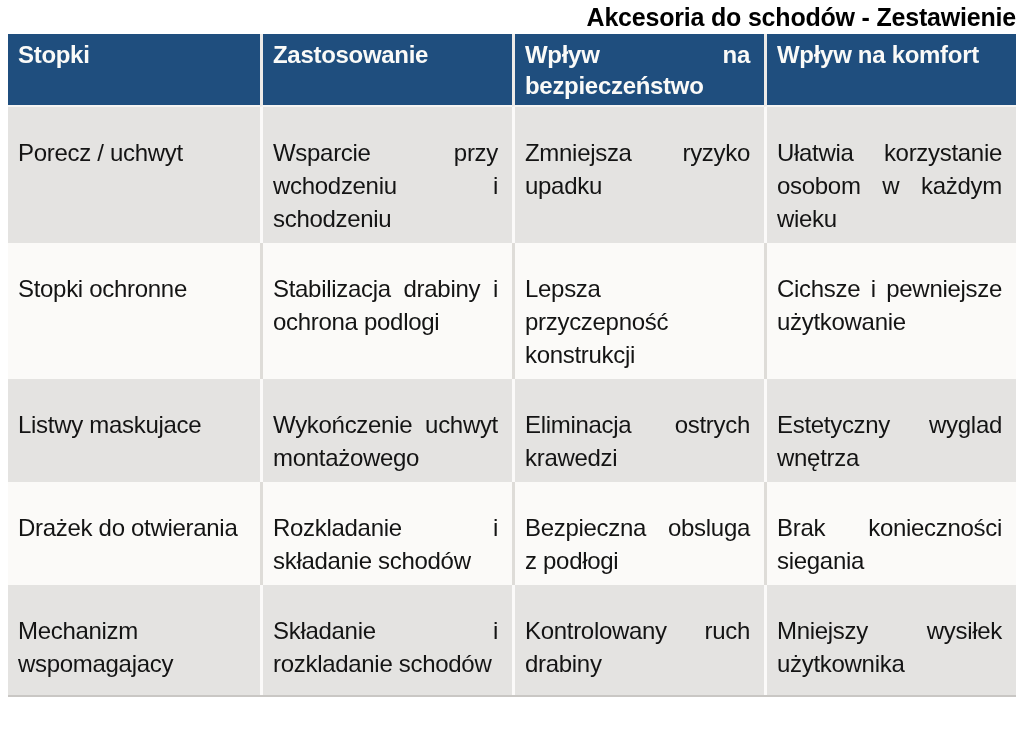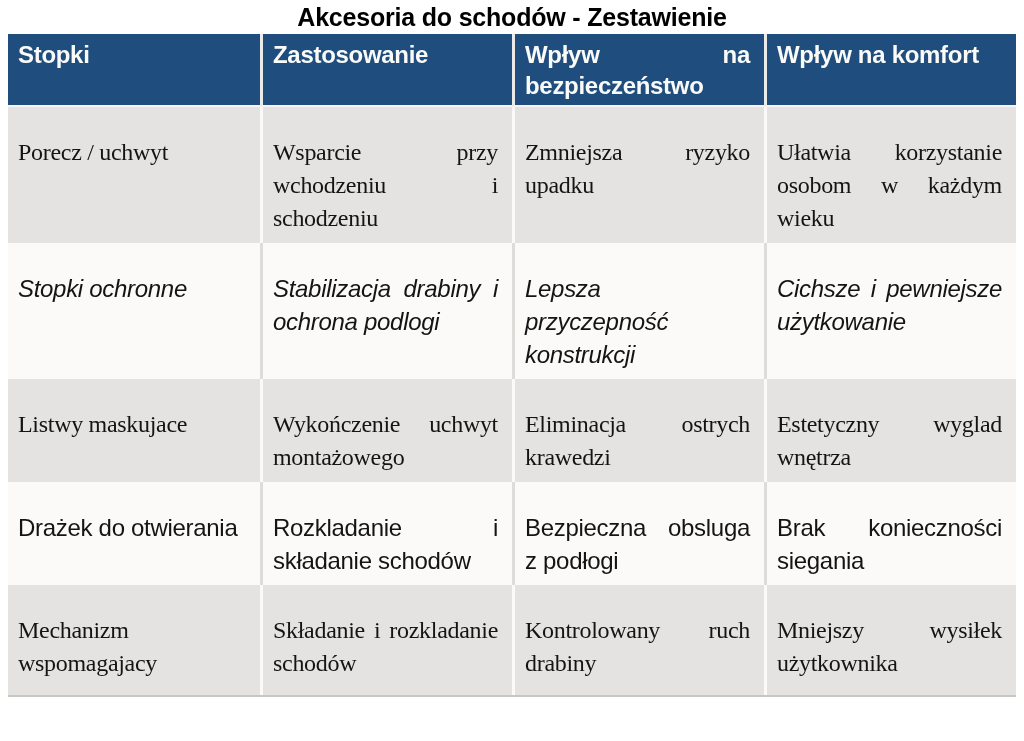--- a/index.html
+++ b/index.html
@@ -4,46 +4,46 @@
 <style>
   :root{
     --header-bg:#1F4E7E; --header-text:#FAFAF8;
     --row-alt-bg:#E4E3E1; --row-bg:#FBFAF8;
     --body-text:#141414; --title-text:#000000;
   }
   *{box-sizing:border-box;margin:0;padding:0;}
   html,body{width:1024px;background:#ffffff;font-family:"Liberation Sans",sans-serif;}
   .page{width:1024px;min-height:741px;background:#ffffff;padding:3px 8px 4px 8px;}
   .title{
-    text-align:center;font-size:25px;font-weight:bold;color:var(--title-text);
+    text-align:right;font-size:25px;font-weight:bold;color:var(--title-text);
     letter-spacing:-0.2px;margin:1px 0 3px 0;line-height:27px;
   }
   table.tbl{
     width:1008px;table-layout:fixed;border-collapse:separate;border-spacing:0;
     border-bottom:2px solid #c9c7c4;
   }
   col{width:25%;}
   th{
     background:var(--header-bg);color:var(--header-text);
     font-size:24px;font-weight:bold;letter-spacing:-0.3px;line-height:31px;
     text-align:justify;text-align-last:left;vertical-align:top;
     height:72px;padding:5px 14px 4px 10px;
     border-bottom:2px solid #f5f4f2;
   }
   th + th{border-left:3px solid #eceae8;}
   td{
     color:var(--body-text);font-size:24px;letter-spacing:-0.3px;line-height:33px;
     text-align:justify;text-align-last:left;vertical-align:top;
     padding:29px 14px 8px 10px;
   }
-  tr.gray td{background:var(--row-alt-bg);font-family:Liberation Serif, serif;}
+  tr.gray td{background:var(--row-alt-bg);}
   tr.white td{background:var(--row-bg);}
   tr.gray td + td{border-left:3px solid #fbfaf9;}
   tr.white td + td{border-left:3px solid #dedcd8;}
-  tr.r1{height:130px;} tr.r2{height:134px;font-style:italic;} tr.r3{height:100px;}
+  tr.r1{height:130px;} tr.r2{height:134px;} tr.r3{height:100px;}
   tr.r4{height:88px;} tr.r5{height:110px;}
 </style>
 </head>
 <body>
 
 <div class="page">
   <h1 class="title">Akcesoria do schodów - Zestawienie</h1>
 
   <table class="tbl">
     <colgroup>

